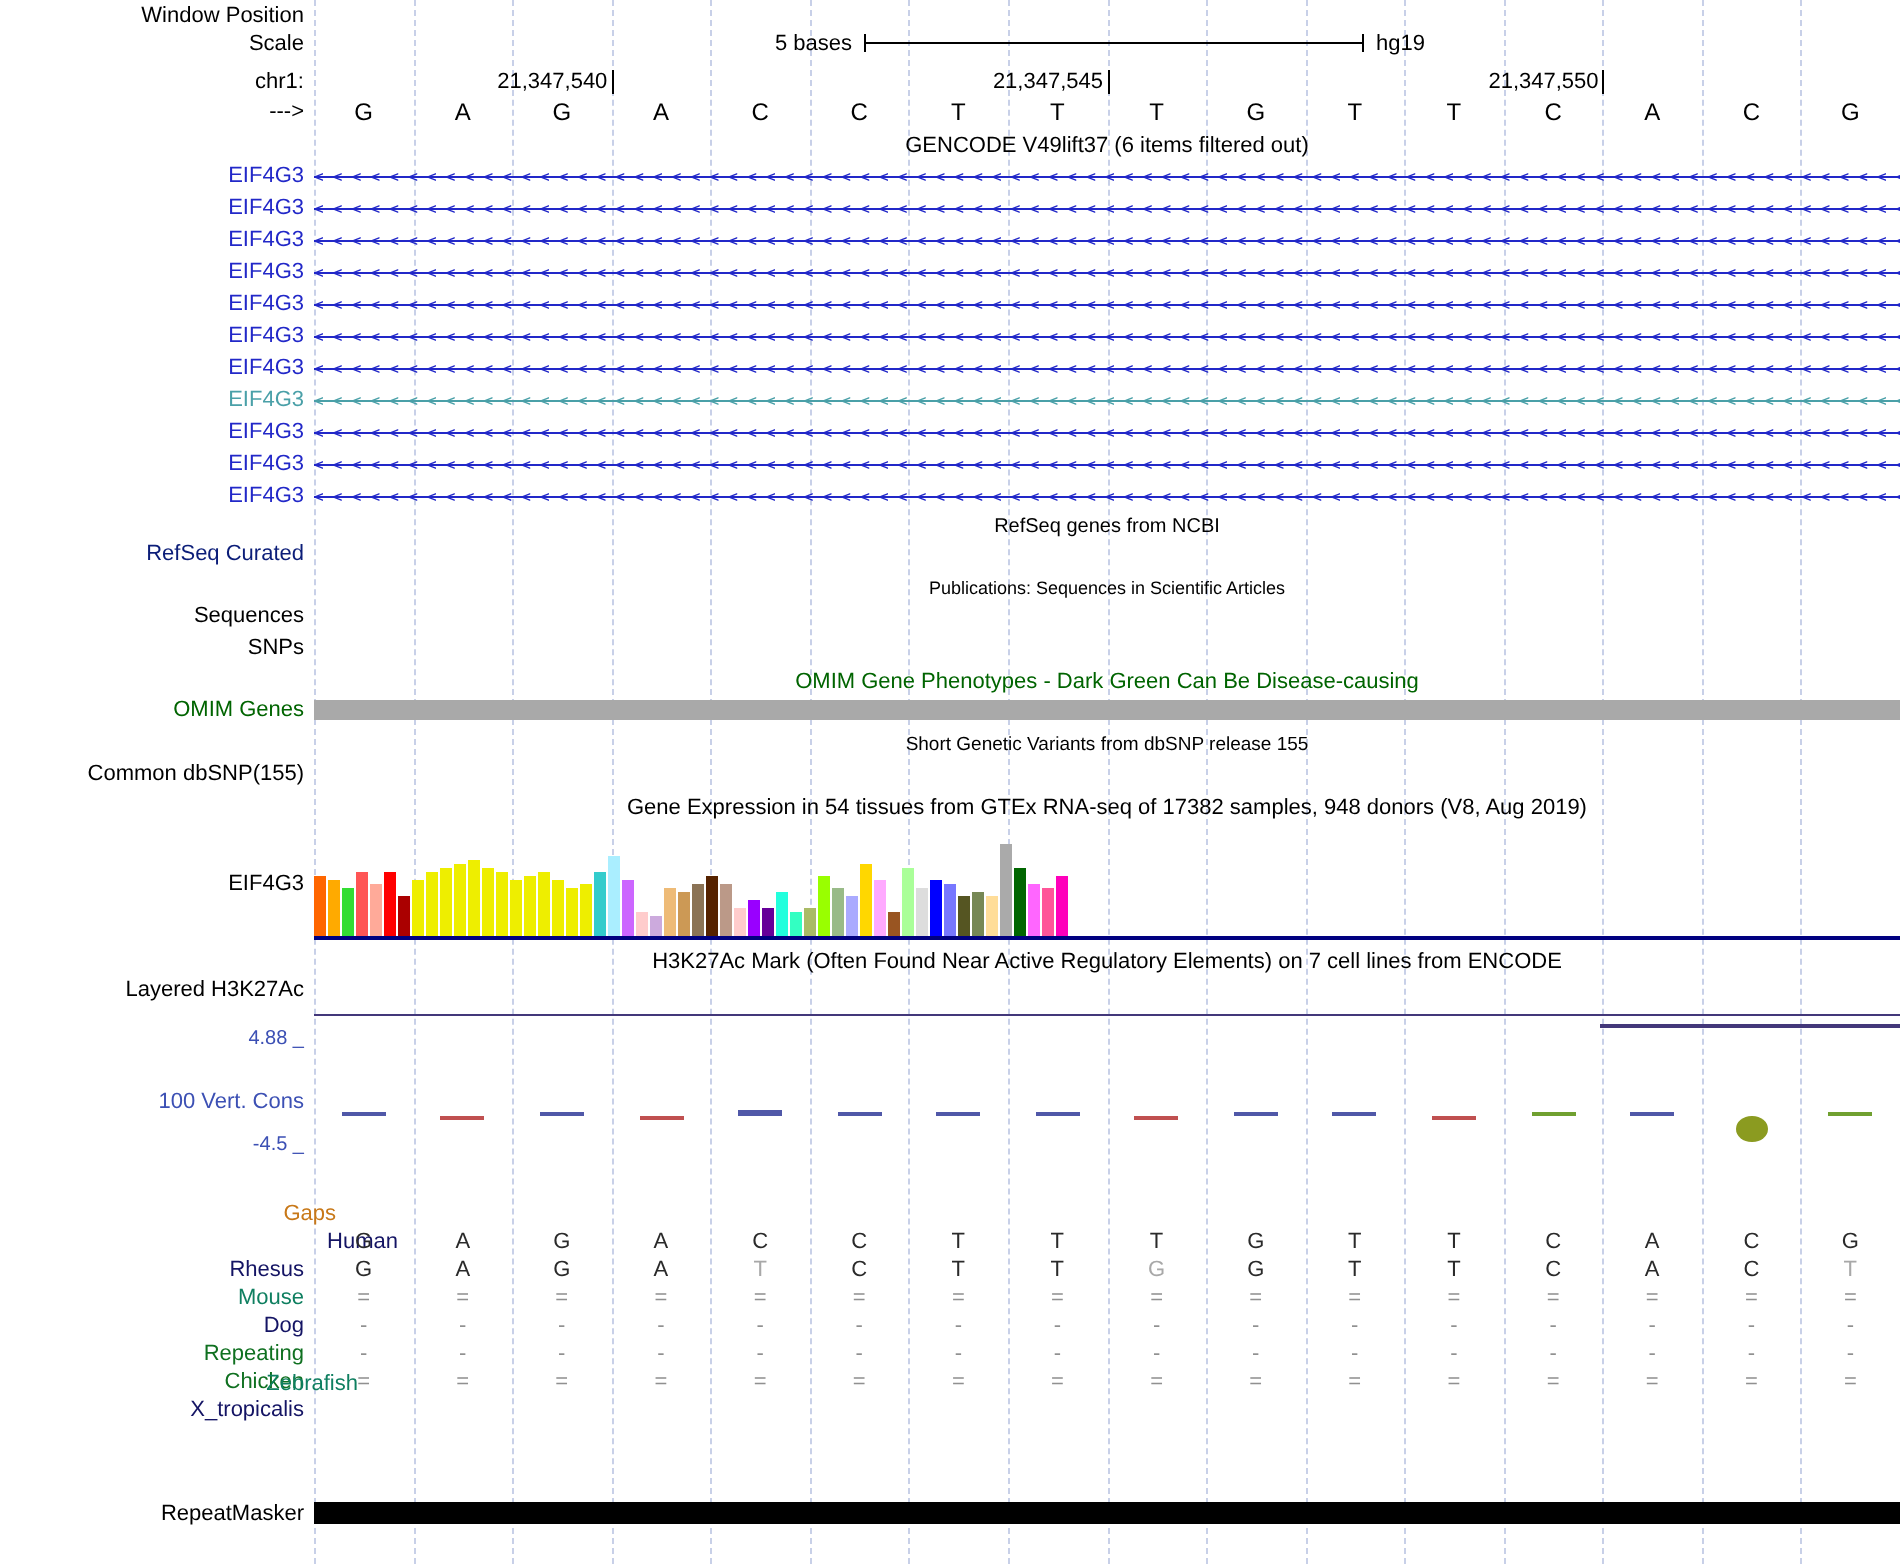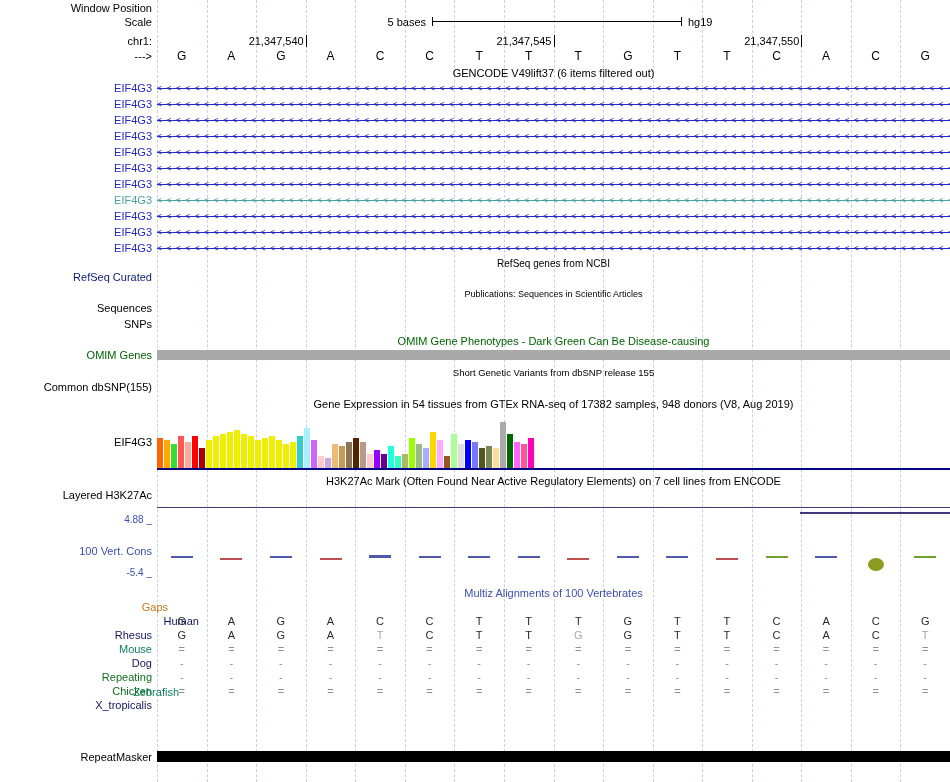--- a/index.html
+++ b/index.html
@@ -200,41 +200,40 @@
     </div>
   <div style="position:absolute;left:157px;top:468px;width:793px;height:2px;background:#000080"></div>
 
   <div class="ctitle" style="top:475px">H3K27Ac Mark (Often Found Near Active Regulatory Elements) on 7 cell lines from ENCODE</div>
   <div class="llabel" style="top:489px">Layered H3K27Ac</div>
   <div style="position:absolute;left:157px;top:507px;width:793px;height:1px;background:#43387a"></div>
   <div style="position:absolute;left:800px;top:512px;width:150px;height:2px;background:#43387a"></div>
 
   <div class="llabel" style="top: 513px; font-size: 10px; color: rgb(60, 80, 180);">4.88 _</div>
   <div class="llabel" style="top: 545px; color: rgb(60, 80, 180);">100 Vert. Cons</div>
-  <div class="llabel" style="top: 566px; font-size: 10px; color: rgb(60, 80, 180);">-5.4 _</div>
+  <div class="llabel" style="top: 566px; font-size: 10px; color: rgb(60, 80, 180);">-4.5 _</div>
   <div id="cons-layer">
       <div style="position: absolute; left: 170.8px; top: 556px; width: 22px; height: 2px; background: rgb(80, 88, 168);"></div>
       <div style="position: absolute; left: 220.3px; top: 558px; width: 22px; height: 2px; background: rgb(192, 80, 80);"></div>
       <div style="position: absolute; left: 269.9px; top: 555.7px; width: 22px; height: 2.3px; background: rgb(80, 88, 168);"></div>
       <div style="position: absolute; left: 319.5px; top: 558px; width: 22px; height: 2px; background: rgb(192, 80, 80);"></div>
       <div style="position: absolute; left: 369px; top: 555.2px; width: 22px; height: 2.8px; background: rgb(80, 88, 168);"></div>
       <div style="position: absolute; left: 418.6px; top: 556px; width: 22px; height: 2px; background: rgb(80, 88, 168);"></div>
       <div style="position: absolute; left: 468.2px; top: 555.7px; width: 22px; height: 2.3px; background: rgb(80, 88, 168);"></div>
       <div style="position: absolute; left: 517.7px; top: 556px; width: 22px; height: 2px; background: rgb(80, 88, 168);"></div>
       <div style="position: absolute; left: 567.3px; top: 558px; width: 22px; height: 2px; background: rgb(192, 80, 80);"></div>
       <div style="position: absolute; left: 616.8px; top: 555.7px; width: 22px; height: 2.3px; background: rgb(80, 88, 168);"></div>
       <div style="position: absolute; left: 666.4px; top: 556px; width: 22px; height: 2px; background: rgb(80, 88, 168);"></div>
       <div style="position: absolute; left: 716px; top: 558px; width: 22px; height: 2px; background: rgb(192, 80, 80);"></div>
       <div style="position: absolute; left: 765.5px; top: 556px; width: 22px; height: 2px; background: rgb(112, 160, 48);"></div>
       <div style="position: absolute; left: 815.1px; top: 556px; width: 22px; height: 2px; background: rgb(80, 88, 168);"></div>
       <div style="position: absolute; left: 867.7px; top: 558px; width: 16px; height: 13.3px; background: rgb(139, 155, 32); border-radius: 50%;"></div>
       <div style="position: absolute; left: 914.2px; top: 556px; width: 22px; height: 2px; background: rgb(112, 160, 48);"></div>
     </div>
 
-  <div class="ctitle" style="top: 587px; color: rgb(60, 80, 180);">Multiz Alignments of 100 Vertebrates</div>
   <div id="multiz-layer">
       <div style="position: absolute; left: 0px; top: 601px; width: 152px; text-align: right; font-size: 11px; line-height: 13px; white-space: nowrap; color: rgb(200, 120, 24); padding-left: 16px;">Gaps</div>
       <div style="position: absolute; left: 0px; top: 615px; width: 152px; text-align: right; font-size: 11px; line-height: 13px; white-space: nowrap; color: rgb(20, 20, 100); padding-left: 47px;">Human</div>
       <div style="position: absolute; left: 157px; top: 615px; width: 49.5625px; text-align: center; font-size: 11px; line-height: 13px; color: rgb(42, 42, 42);">G</div>
       <div style="position: absolute; left: 206.6px; top: 615px; width: 49.5625px; text-align: center; font-size: 11px; line-height: 13px; color: rgb(42, 42, 42);">A</div>
       <div style="position: absolute; left: 256.1px; top: 615px; width: 49.5625px; text-align: center; font-size: 11px; line-height: 13px; color: rgb(42, 42, 42);">G</div>
       <div style="position: absolute; left: 305.7px; top: 615px; width: 49.5625px; text-align: center; font-size: 11px; line-height: 13px; color: rgb(42, 42, 42);">A</div>
       <div style="position: absolute; left: 355.3px; top: 615px; width: 49.5625px; text-align: center; font-size: 11px; line-height: 13px; color: rgb(42, 42, 42);">C</div>
       <div style="position: absolute; left: 404.8px; top: 615px; width: 49.5625px; text-align: center; font-size: 11px; line-height: 13px; color: rgb(42, 42, 42);">C</div>
       <div style="position: absolute; left: 454.4px; top: 615px; width: 49.5625px; text-align: center; font-size: 11px; line-height: 13px; color: rgb(42, 42, 42);">T</div>

